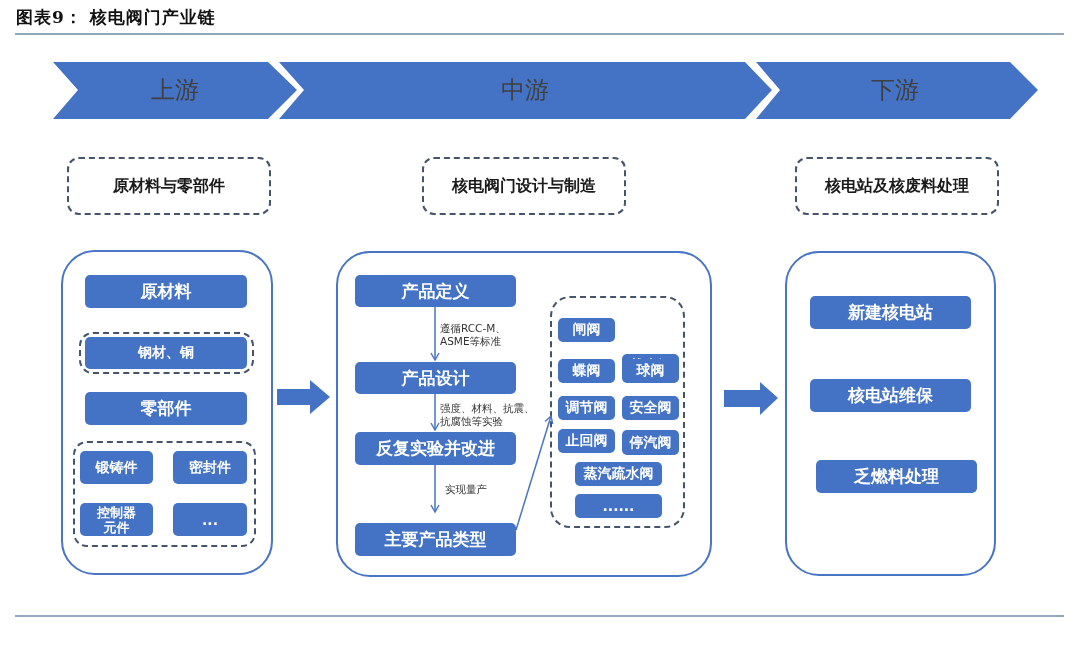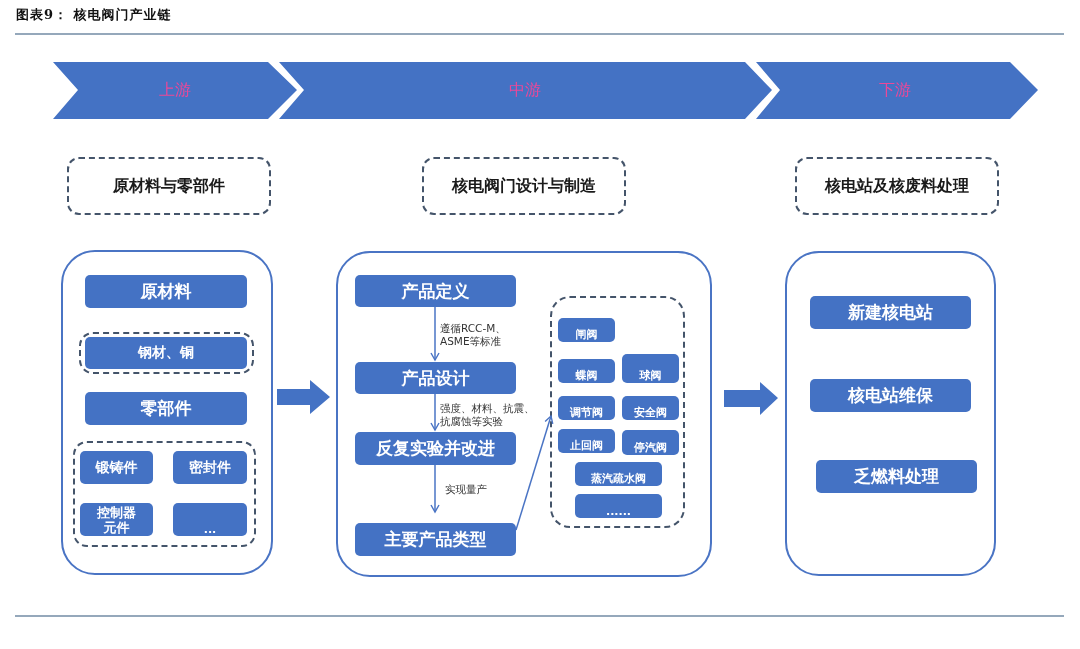--- a/index.html
+++ b/index.html
@@ -2,51 +2,51 @@
 <html><head>
 <meta charset="utf-8">
 <style>
   * { box-sizing: border-box; margin: 0; padding: 0; }
   html, body { width: 1080px; height: 649px; background: #ffffff; overflow: hidden; }
   body { position: relative; font-family: "DejaVu Sans", "Liberation Sans", sans-serif; color: #1a1a1a; }
 
   .title {
     position: absolute; left: 16px; top: 6px;
     font-family: "DejaVu Serif", "Liberation Serif", serif;
-    font-size: 13px; font-weight: bold; letter-spacing: 1px; color: #111;
+    font-size: 17px; font-weight: bold; letter-spacing: 1px; color: #111;
   }
   .rule { position: absolute; left: 15px; width: 1049px; height: 2px; background: #95a8bb; }
   .rule.top { top: 33px; }
   .rule.bottom { top: 615px; }
 
   svg.chevrons { position: absolute; left: 0; top: 0; }
   .chev-label {
     position: absolute; top: 74px; height: 32px; line-height: 32px;
-    font-size: 16px; color: #ec4899; text-align: center; font-weight: normal;
+    font-size: 24px; color: #404040; text-align: center; font-weight: normal;
   }
 
   .dash-header {
     position: absolute; height: 58px; border: 2px dashed #44546a; border-radius: 12px;
     display: flex; align-items: center; justify-content: center;
     font-size: 16px; font-weight: bold; color: #1a1a1a;
   }
 
   .panel {
     position: absolute; border: 2px solid #4a74c4; border-radius: 34px; background: #fff;
   }
 
   .bluebox {
     position: absolute; background: #4472c4; color: #fff; border-radius: 5px;
     display: flex; align-items: center; justify-content: center; text-align: center;
     font-weight: bold;
   }
   .fs17 { font-size: 17px; }
   .fs14 { font-size: 14px; }
   .fs13 { font-size: 13px; line-height: 15px; }
-  .fs11 { font-size: 11px; align-items: flex-end; }
+  .fs11 { font-size: 14px; }
 
   .dash-group {
     position: absolute; border: 2px dashed #44546a; border-radius: 14px;
   }
 
   .note {
     position: absolute; font-size: 10.5px; line-height: 13px; color: #333; white-space: nowrap;
   }
 
   svg.overlay { position: absolute; left: 0; top: 0; pointer-events: none; }

